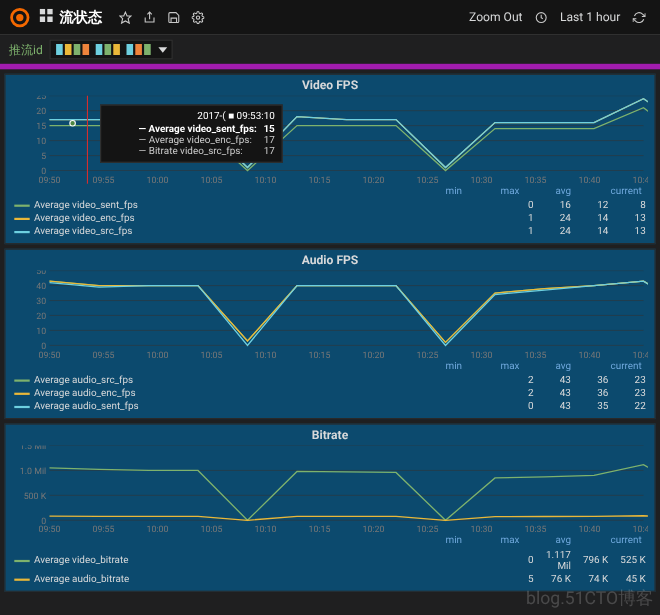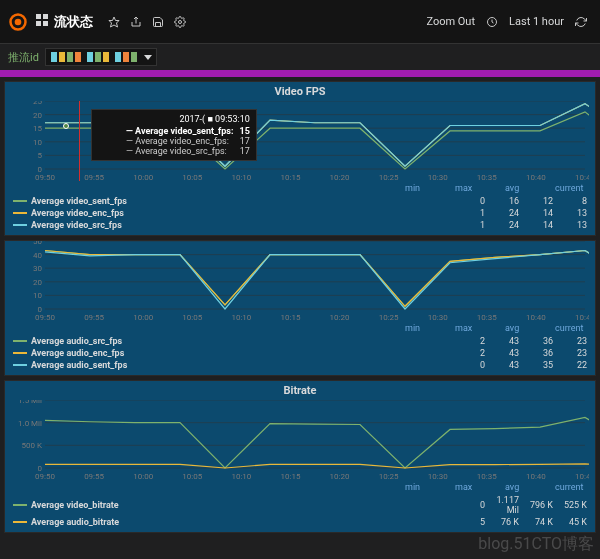--- a/index.html
+++ b/index.html
@@ -9,36 +9,36 @@
     font-family: Roboto, Helvetica, Arial, sans-serif;
     font-size: 11px;
     width: 600px;
     height: 559px;
     overflow: hidden;
   }
   .topbar {
     display: flex;
     align-items: center;
     background: #141414;
-    height: 44px;
+    height: 32px;
     padding: 0 8px;
     border-bottom: 1px solid #333;
   }
   .logo { width: 20px; height: 20px; margin-right: 8px; }
   .grid-icon { margin-right: 6px; color: #d8d9da; }
   .dash-title { font-size: 13px; font-weight: bold; color: #fff; margin-right: 10px; }
   .topbar .icon-btn { margin: 0 5px; cursor: pointer; color: #c7c7c7; display:inline-flex; align-items:center; }
   .topbar .spacer { flex: 1; }
   .topbar .timetext { margin: 0 6px; font-size: 11px; color:#d8d9da; }
   .varrow {
     padding: 4px 8px;
     display: flex;
     align-items: center;
     background: #1f1f20;
-    border-bottom: 7px solid #a21caf;
+    border-bottom: 5px solid #a21caf;
     gap: 6px;
   }
   .varlabel { color: #7eb26d; font-size: 11px; }
   .varbox {
     background: #141414;
     border: 1px solid #333;
     padding: 2px 18px 2px 4px;
     position: relative;
     height: 18px;
     display:flex;
@@ -98,21 +98,21 @@
     padding: 2px 8px 4px;
   }
   .legend-row {
     display:flex;
     align-items:center;
     gap:4px;
     font-size: 9px;
     padding: 1px 0;
   }
   .legend-row .dash { width:14px; height:0; border-top:2px solid; }
-  .legend-row .name { flex:1; color:#d8d9da;font-weight:bold; }
+  .legend-row .name { flex:1; color:#d8d9da; }
   .legend-row .val { width:30px; text-align:right; color:#d8d9da; }
   .marker-line {
     position:absolute;
     top:0; bottom:0;
     width:1px;
     background:#d42e2e;
     left: 68px;
   }
   .marker-dot {
     position:absolute;
@@ -244,21 +244,21 @@
           <div class="tt-hdr">2017-( ■ 09:53:10</div>
           <div class="tt-row" style="color:#fff;font-weight:bold">
             <span>— Average video_sent_fps:</span>
             <span>15</span>
           </div>
           <div class="tt-row" style="">
             <span>— Average video_enc_fps:</span>
             <span>17</span>
           </div>
           <div class="tt-row" style="">
-            <span>— Average video_src_fps:</span>
+            <span>— Bitrate video_src_fps:</span>
             <span>17</span>
           </div>
         </div></div>
       <div class="statsbar">
         <span class="col">min</span>
         <span class="col">max</span>
         <span class="col">avg</span>
         <span class="col">current</span>
       </div>
       <div class="legend">
@@ -282,20 +282,21 @@
           <span class="dash" style="border-color:#6ed0e0"></span>
           <span class="name">Average video_src_fps</span>
           <span class="val">1</span>
           <span class="val">24</span>
           <span class="val">14</span>
           <span class="val">13</span>
         </div>
       </div>
     </div>
     <div class="panel">
+      <div class="panel-title">Audio FPS</div>
       <div class="graph-area"><svg viewBox="0 0 570 80">
           <line class="gridline" x1="30" y1="68" x2="570" y2="68"></line>
           <text x="27" y="71" text-anchor="end" fill="#777" font-size="8">0</text>
           <line class="gridline" x1="30" y1="54.4" x2="570" y2="54.4"></line>
           <text x="27" y="57.4" text-anchor="end" fill="#777" font-size="8">10</text>
           <line class="gridline" x1="30" y1="40.8" x2="570" y2="40.8"></line>
           <text x="27" y="43.8" text-anchor="end" fill="#777" font-size="8">20</text>
           <line class="gridline" x1="30" y1="27.200000000000003" x2="570" y2="27.200000000000003"></line>
           <text x="27" y="30.200000000000003" text-anchor="end" fill="#777" font-size="8">30</text>
           <line class="gridline" x1="30" y1="13.599999999999994" x2="570" y2="13.599999999999994"></line>

